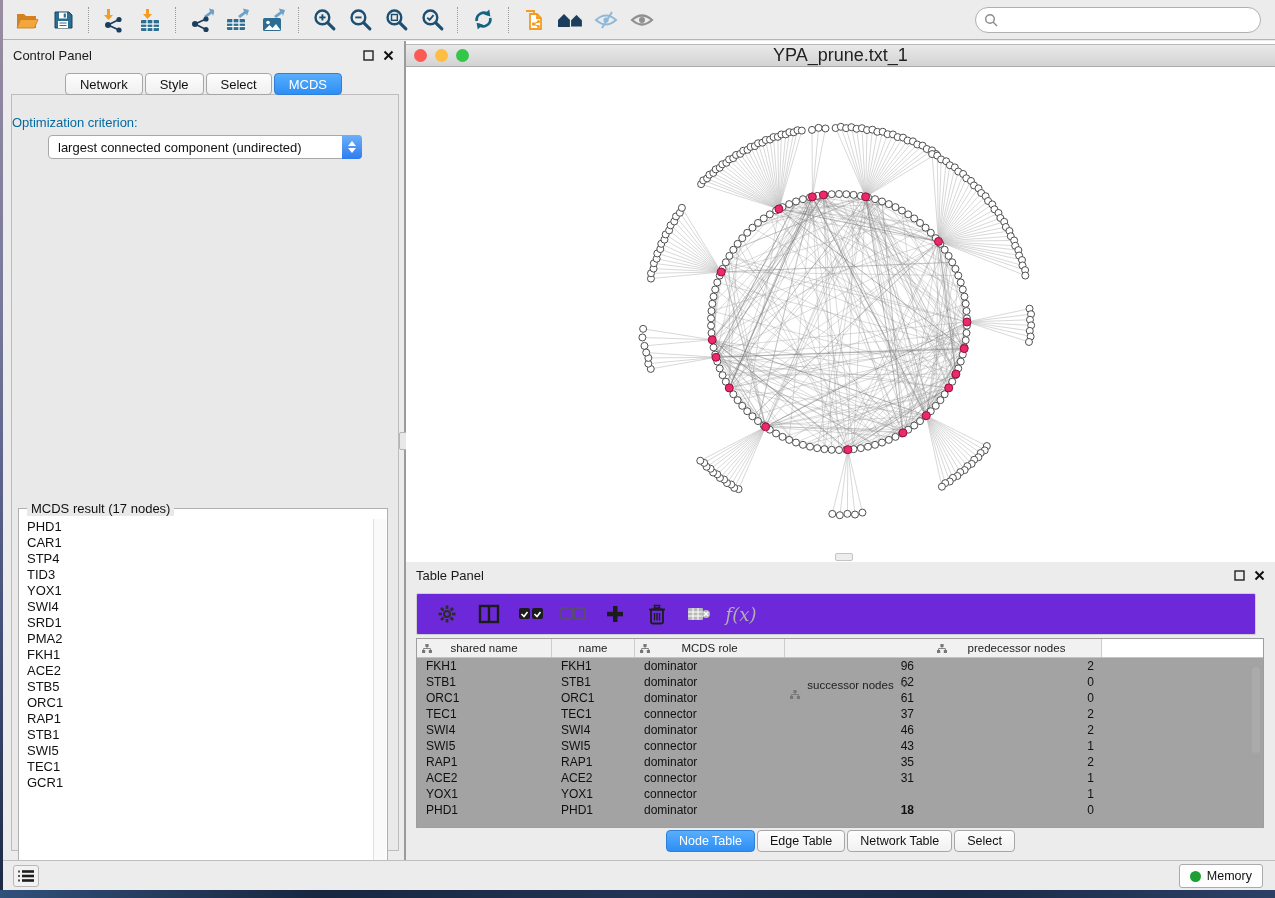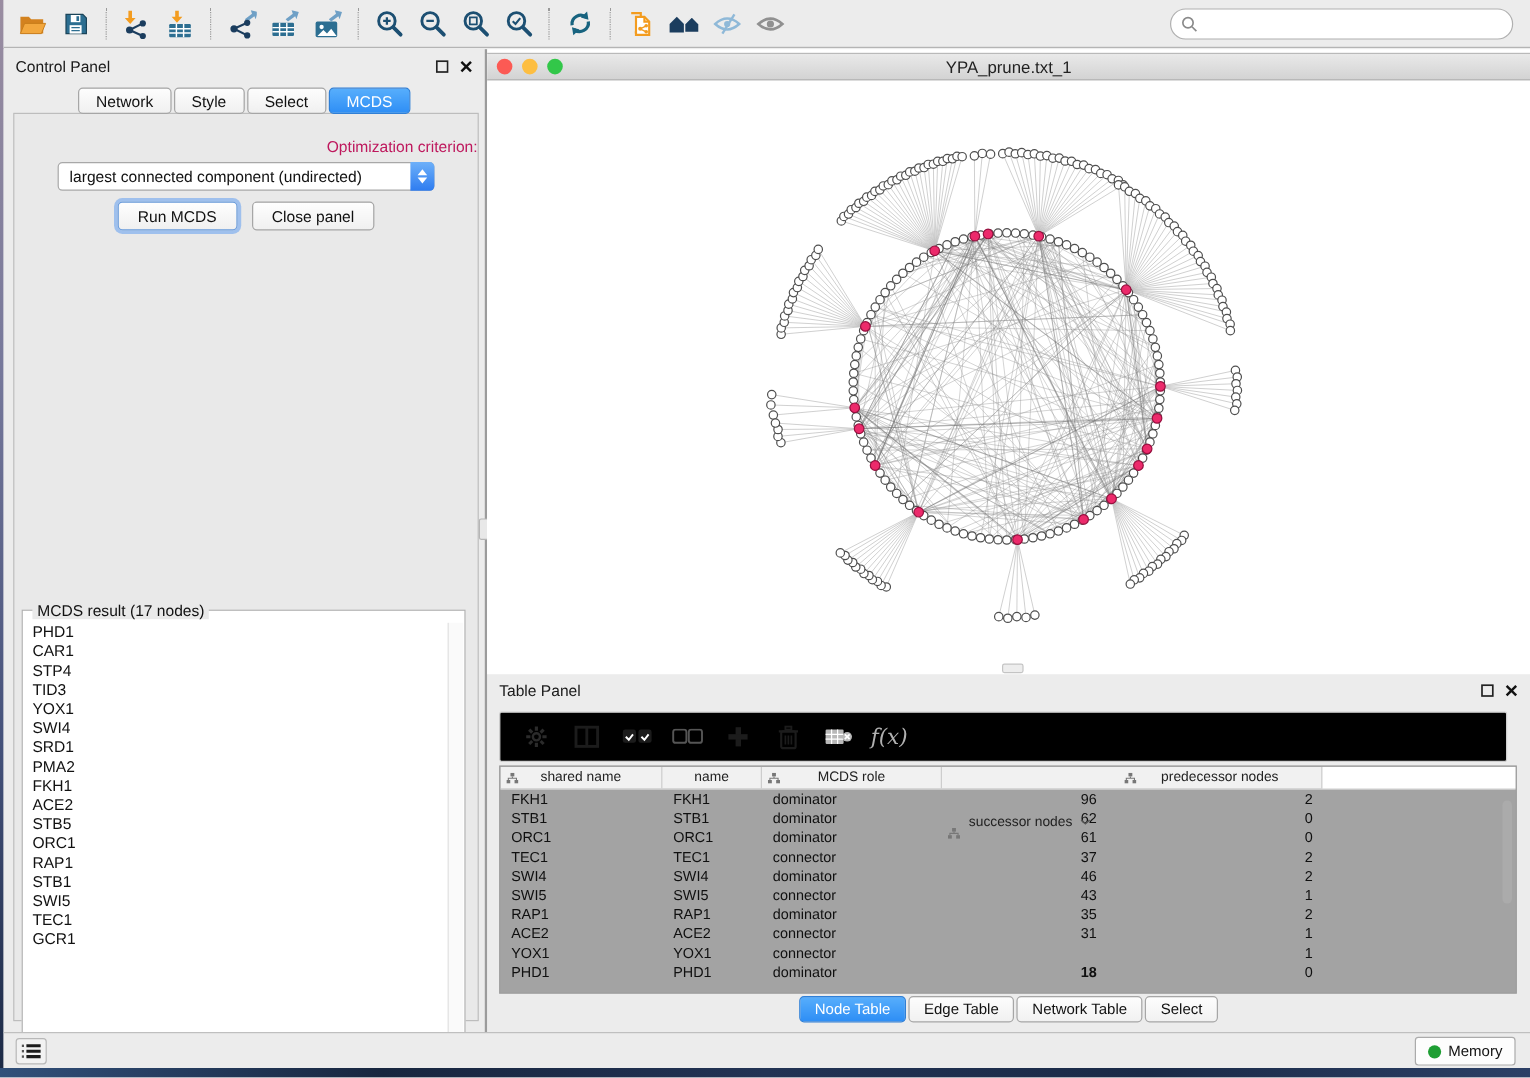--- a/index.html
+++ b/index.html
@@ -29,21 +29,21 @@
   .cp-header { position:absolute; left:0; top:0; width:100%; height:28px; display:flex; align-items:center; padding:0 10px; }
   .cp-title { font-size:13px; color:#1a1a1a; }
   .win-ctrls { margin-left:auto; display:flex; gap:9px; align-items:center; }
 
   .cp-tabs { position:absolute; left:0; top:32px; width:100%; display:flex; justify-content:center; gap:2px; z-index:2; }
   .cp-tab { height:22px; padding:0 14px; display:flex; align-items:center; font-size:13px; color:#111;
     background:linear-gradient(#fdfdfd,#f0f0f0); border:1px solid #a6a6a6; border-radius:4px; }
   .cp-tab.active { background:linear-gradient(#57aefc,#2e8ef5); border-color:#2f7fd6; color:#fff; }
 
   .cp-inner { position:absolute; left:8px; top:53px; width:388px; height:757px; background:#e9e9e9; border:1px solid #bdbdbd; }
-  .opt-label { position:absolute; left:0; top:20px; width:100%; text-align:right; font-size:13px; color:#be185d; }
+  .opt-label { position:absolute; left:0; top:20px; width:100%; text-align:left; font-size:13px; color:#0369a1; }
   .opt-select { position:absolute; left:36px; top:40px; width:314px; height:24px; background:#fff;
     border:1px solid #a8a8a8; border-radius:4px; display:flex; align-items:center; }
   .opt-select .val { flex:1; font-size:13px; padding-left:9px; color:#111; white-space:nowrap; }
   .opt-stepper { width:20px; height:24px; margin-right:-1px; border-radius:0 4px 4px 0;
     background:linear-gradient(#6db0f9,#2e7cf0); display:flex; flex-direction:column; align-items:center; justify-content:center; gap:2px; }
   .opt-stepper .up { width:0;height:0;border-left:4px solid transparent;border-right:4px solid transparent;border-bottom:5px solid #fff; }
   .opt-stepper .dn { width:0;height:0;border-left:4px solid transparent;border-right:4px solid transparent;border-top:5px solid #fff; }
   .cp-buttons { position:absolute; left:0; top:73px; width:100%; display:flex; justify-content:center; gap:12px; }
   .btn { height:24px; padding:0 16px; font-size:13px; color:#111; background:linear-gradient(#fefefe,#f0f0f0);
     border:1px solid #a6a6a6; border-radius:4px; display:flex; align-items:center; }
@@ -55,29 +55,29 @@
   .mcds-list { position:absolute; left:1px; top:10px; width:352px; bottom:1px; overflow:hidden; }
   .mcds-item { font-size:13px; line-height:16px; padding-left:7px; color:#111; }
   .mcds-scroll { position:absolute; right:1px; top:10px; width:13px; bottom:1px; background:#fafafa; border-left:1px solid #e2e2e2; }
 
   
   .net-window { left:406px; top:41px; width:869px; height:521px; background:#fff; }
   .net-titlebar { position:absolute; left:0; top:3px; width:100%; height:23px;
     background:linear-gradient(#e9e9e9,#d3d3d3); border-top:1px solid #b9b9b9; border-bottom:1px solid #a9a9a9;
     display:flex; align-items:center; }
   .light { width:13px; height:13px; border-radius:50%; margin-left:8px; }
-  .net-title { position:absolute; left:0; width:100%; text-align:center; font-size:14px; color:#222; }
+  .net-title { position:absolute; left:0; width:100%; text-align:center; font-size:18px; color:#222; }
   .net-canvas { position:absolute; left:0; top:27px; width:869px; height:494px; background:#fff; overflow:hidden; }
   .h-grip { position:absolute; left:429px; bottom:1px; width:18px; height:8px; background:#ededed; border:1px solid #c4c4c4; border-radius:2px; }
 
   
   .table-panel { left:406px; top:562px; width:869px; height:298px; background:#ececec; }
   .tp-header { position:absolute; left:0; top:0; width:100%; height:26px; display:flex; align-items:center; padding:0 10px; }
   .tp-title { font-size:13px; color:#1a1a1a; }
-  .tp-toolbar { position:absolute; left:10px; top:31px; width:840px; height:42px; background:#000000;
+  .tp-toolbar { position:absolute; left:10px; top:31px; width:840px; height:42px; background:#6d28d9;
     border:1px solid #cfcfcf; border-radius:2px; display:flex; align-items:center; gap:14px; padding-left:16px; }
   .tp-tool { width:28px; height:28px; display:flex; align-items:center; justify-content:center; }
   .fx { font-family:"DejaVu Serif", serif; font-style:italic; font-size:18px; color:#b0b0b0; }
 
   .node-table { position:absolute; left:10px; top:76px; width:848px; height:190px; background:#a3a3a3; border:1px solid #9e9e9e; overflow:hidden; }
   .nt-header { display:flex; height:19px; background:#f1f1f1; border-bottom:1px solid #c3c3c3; }
   .th { position:relative; display:flex; align-items:center; justify-content:center; font-size:11.5px; color:#222;
     border-right:1px solid #cdcdcd; }
   .th .hicon { position:absolute; left:5px; top:5px; }
   .th .sort { margin-left:6px; }
@@ -272,24 +272,20 @@
       <div class="cp-tab active">MCDS</div>
     </div>
   <div class="cp-inner">
     <div class="opt-label">Optimization criterion:</div>
     <div class="opt-select">
       <span class="val">largest connected component (undirected)</span>
       <span class="opt-stepper">
           <span class="up"></span>
           <span class="dn"></span>
         </span>
-    </div>
-    <div class="cp-buttons">
-      <div class="btn focused">Run MCDS</div>
-      <div class="btn">Close panel</div>
     </div>
     <div class="mcds-box">
       <div class="mcds-legend">MCDS result (17 nodes)</div>
       <div class="mcds-list">
           <div class="mcds-item">PHD1</div>
           <div class="mcds-item">CAR1</div>
           <div class="mcds-item">STP4</div>
           <div class="mcds-item">TID3</div>
           <div class="mcds-item">YOX1</div>
           <div class="mcds-item">SWI4</div>

